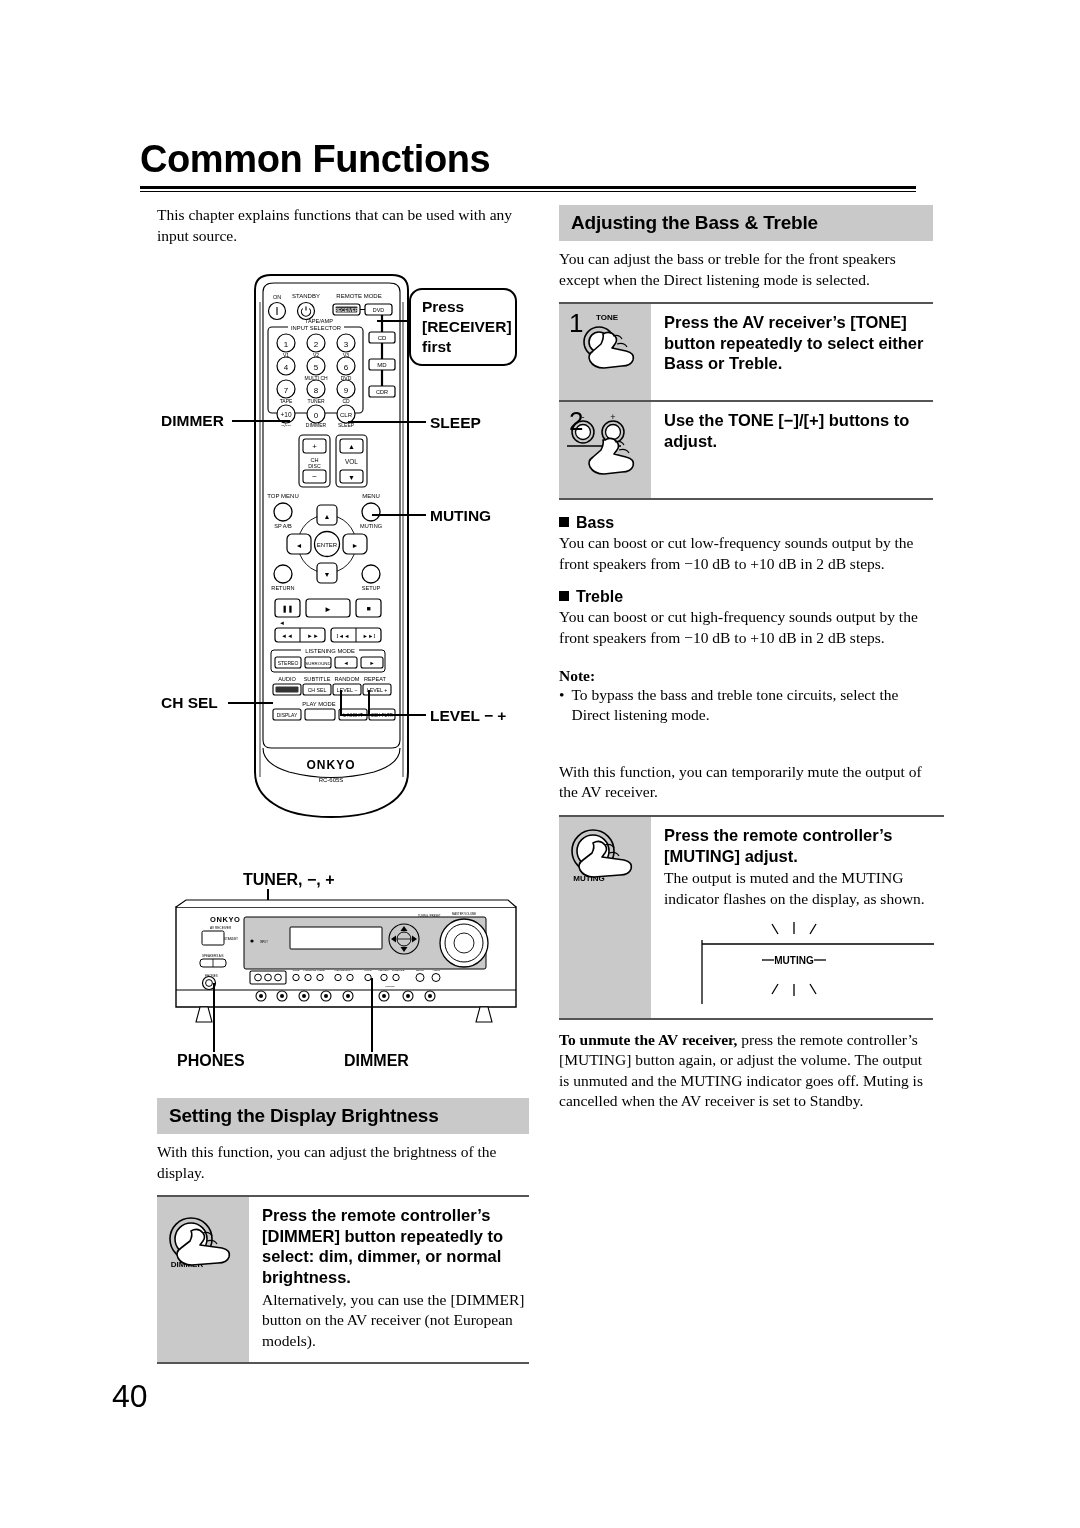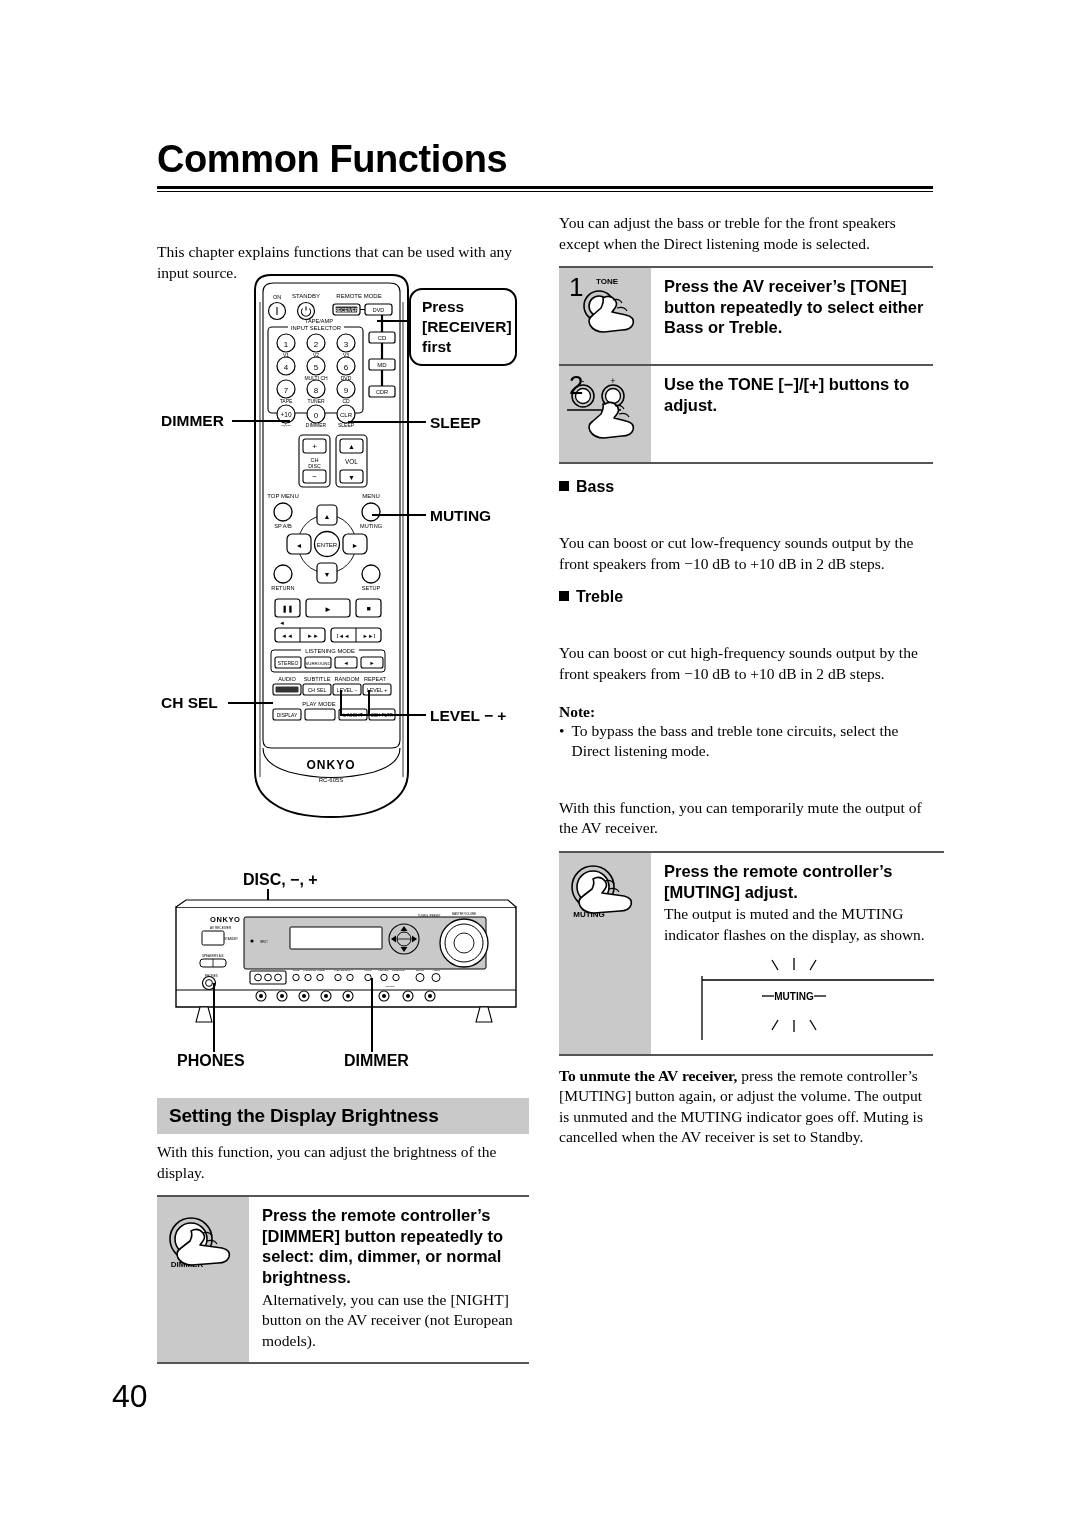--- a/index.html
+++ b/index.html
@@ -7,34 +7,34 @@
     width: 1080px; height: 1528px;
     background: #ffffff;
     font-family: "Liberation Serif", serif;
     color: #000;
     position: relative;
     overflow: hidden;
   }
   .page { position: absolute; inset: 0; }
 
   
-  .title-wrap { position: absolute; left: 157px; top: 140px; width: 776px; }
+  .title-wrap { position: absolute; left: 140px; top: 140px; width: 776px; }
   h1.doc-title {
     font-family: "Liberation Sans", sans-serif;
     font-size: 38px; font-weight: bold; letter-spacing: -0.4px;
     line-height: 1.05;
   }
   .title-rule-thick { height: 3px; background: #000; margin-top: 6px; }
   .title-rule-thin { height: 1px; background: #000; margin-top: 2px; }
 
   
   .col-left { position: absolute; left: 157px; top: 205px; width: 372px; }
   .col-right { position: absolute; left: 559px; top: 205px; width: 374px; }
 
-  p.body-text { font-size: 15.5px; line-height: 1.33; text-align: left; margin-top: 37px; }
+  p.body-text { font-size: 15.5px; line-height: 1.33; text-align: left; }
 
   
   .sec-head {
     background: #c9c9c9;
     font-family: "Liberation Sans", sans-serif;
     font-size: 19px; font-weight: bold;
     padding: 7px 0 7px 12px;
     letter-spacing: -0.2px;
   }
 
@@ -309,21 +309,21 @@
   <div class="lead-line" style="left:372px; top:514px; width:54px; height:1.6px;"></div>
 
   <div class="callout-label" style="left:430px; top:707px;">LEVEL − +</div>
   <div class="lead-line" style="left:340px; top:714px; width:86px; height:1.6px;"></div>
   <div class="lead-line" style="left:340px; top:690px; width:1.6px; height:25px;"></div>
   <div class="lead-line" style="left:368px; top:690px; width:1.6px; height:25px;"></div>
 
   <div class="bubble" style="left:409px; top:288px; width:108px;">Press [RECEIVER] first</div>
   <div class="lead-line" style="left:377px; top:320px; width:34px; height:1.6px;"></div>
 
-  <div class="callout-label" style="left:243px; top:871px; font-size:16px;">DISC, −, +</div>
+  <div class="callout-label" style="left:243px; top:871px; font-size:16px;">TUNER, −, +</div>
   <div class="lead-line" style="left:267px; top:889px; width:1.8px; height:72px;"></div>
 
   <div class="fig" style="left:172px; top:895px;">
     <svg width="348" height="135" viewBox="0 0 348 135">
 
       <path d="M4 12 L344 12 L344 112 L4 112 Z" fill="#fff" stroke="#000" stroke-width="1.4"></path>
       <path d="M4 12 L14 5 L336 5 L344 12" fill="#fff" stroke="#000" stroke-width="1.2"></path>
       <line x1="4" y1="95" x2="344" y2="95" stroke="#000" stroke-width="1"></line>
 
       <path d="M28 112 L36 112 L40 127 L24 127 Z" fill="#fff" stroke="#000" stroke-width="1.1"></path>
@@ -430,31 +430,32 @@
             <circle cx="34" cy="42" r="21" fill="none" stroke="#000" stroke-width="1.6"></circle>
             <circle cx="34" cy="42" r="16" fill="#fff" stroke="#000" stroke-width="1.6"></circle>
             <text x="30" y="70" font-family="Liberation Sans, sans-serif" font-size="8" font-weight="bold" text-anchor="middle">DIMMER</text>
             <path d="M34 34 q7 -4 12 2 q3 4 0 8 l-3 4 l22 3 q9 2 7 9 q-2 6 -11 6 l-26 2 q-10 0 -14 -7 q-3 -6 3 -10 l9 -7 q3 -6 1 -10 Z" fill="#fff" stroke="#000" stroke-width="1.6" stroke-linejoin="round"></path>
             <path d="M46 36 q6 -2 9 3" fill="none" stroke="#000" stroke-width="1.2"></path>
             <path d="M50 44 q7 -2 10 3" fill="none" stroke="#000" stroke-width="1.2"></path>
           </svg>
         </td>
         <td class="step-body">
           <div class="step-title">Press the remote controller’s [DIMMER] button repeatedly to select: dim, dimmer, or normal brightness.</div>
-          <div class="step-desc">Alternatively, you can use the [NIGHT] button on the AV receiver (not European models).</div>
+          <div class="step-desc">Alternatively, you can use the [DIMMER] button on the AV receiver (not European models).</div>
         </td>
       </tr>
     </tbody>
       </table>
     <div class="rule-bottom"></div>
   </div>
 
   <div class="col-right">
 
     <div>
+      <div class="sec-head">Adjusting the Bass &amp; Treble</div>
       <p class="body-text" style="margin-top:8px;">You can adjust the bass or treble for the front speakers except when the Direct listening mode is selected.</p>
 
       <table class="steps" style="margin-top:12px;">
         <tbody>
             <tr class="rule-top">
           <td class="step-gfx">
             <span class="step-num">1</span>
             <svg width="92" height="96" viewBox="0 0 92 96">
               <text x="48" y="16" font-family="Liberation Sans, sans-serif" font-size="8" font-weight="bold" text-anchor="middle">TONE</text>
               <circle cx="40" cy="38" r="15" fill="none" stroke="#000" stroke-width="1.6"></circle>

